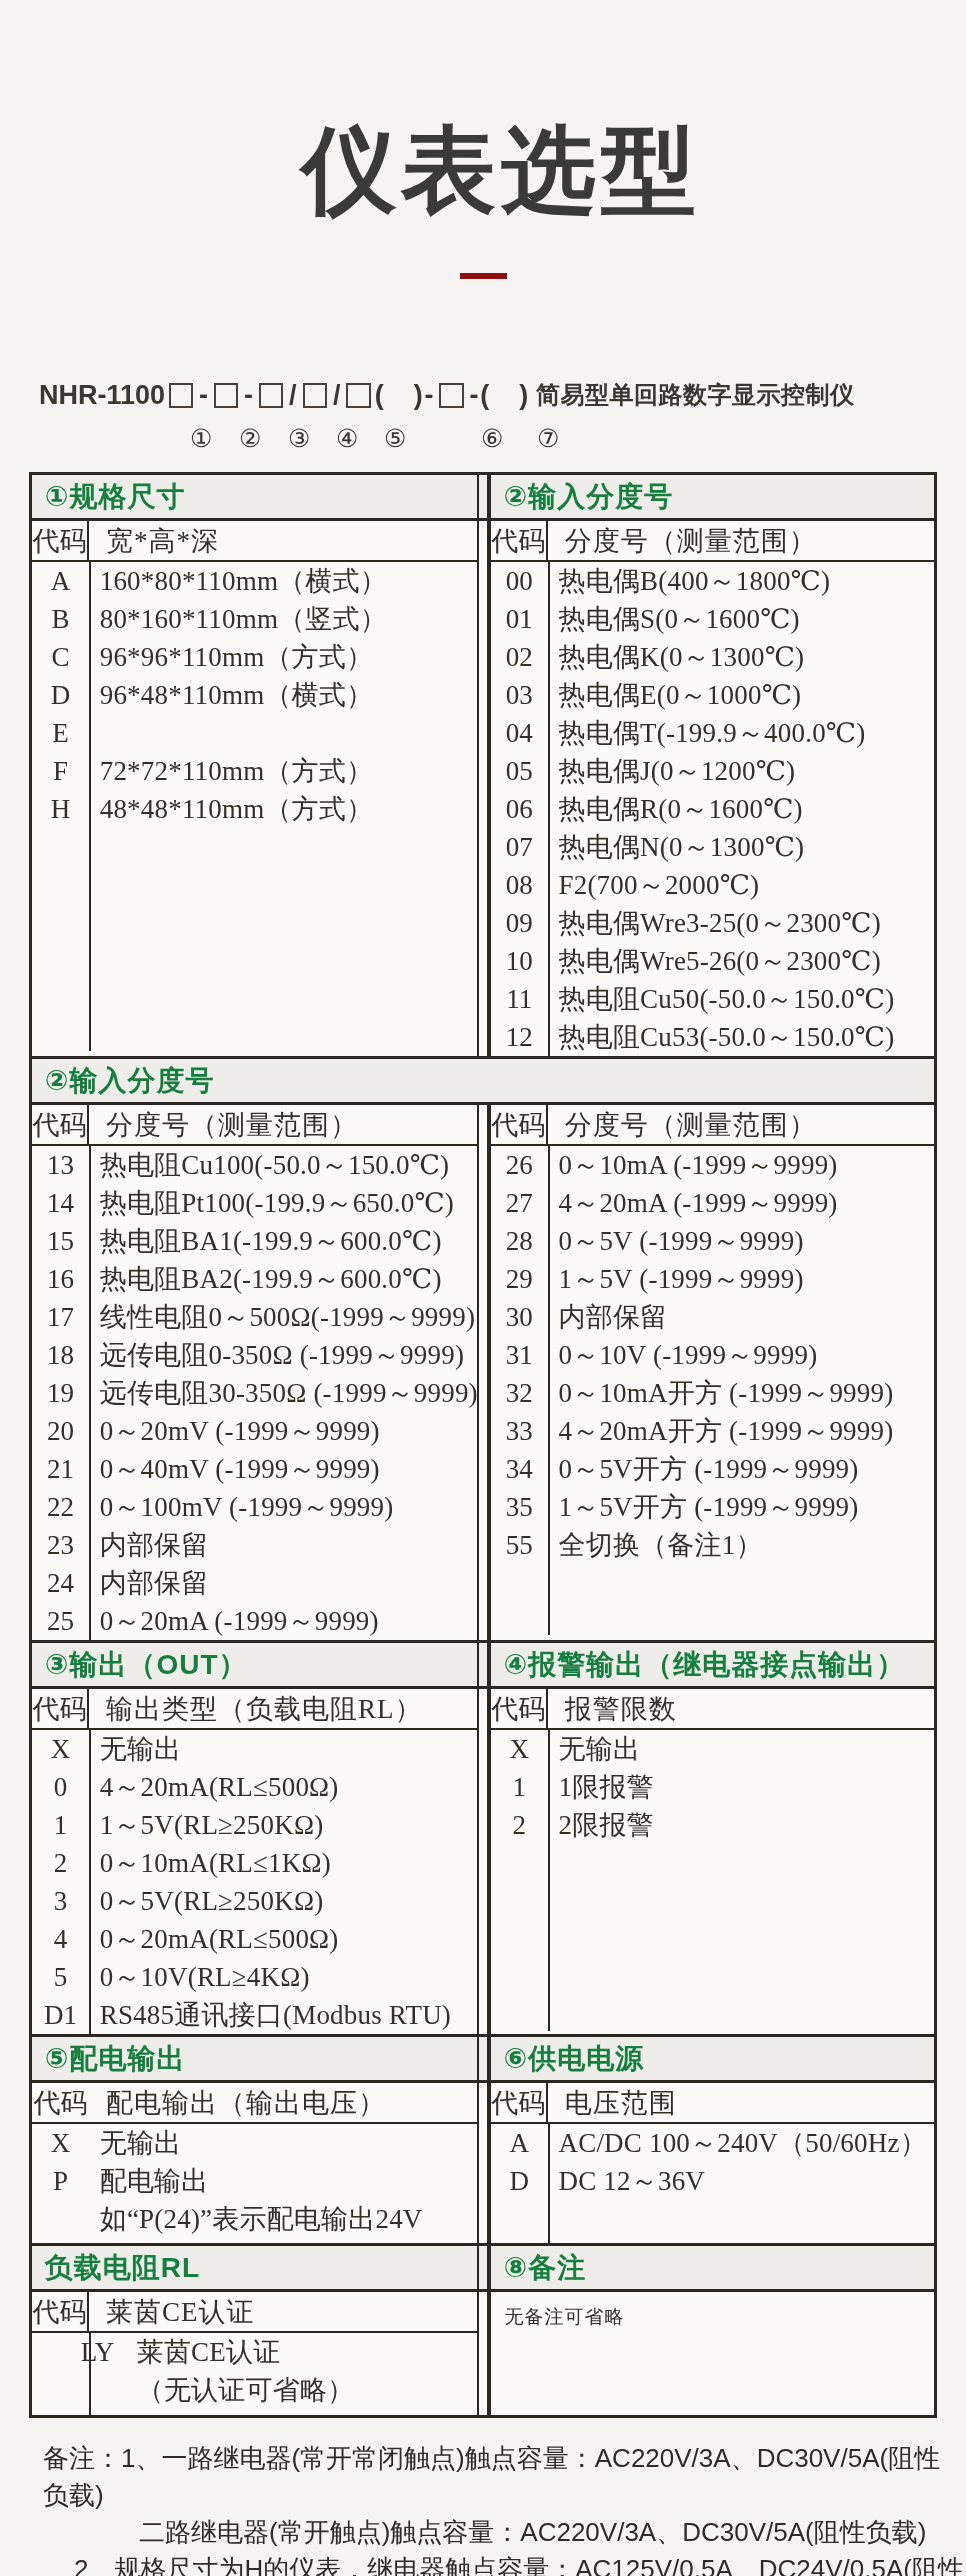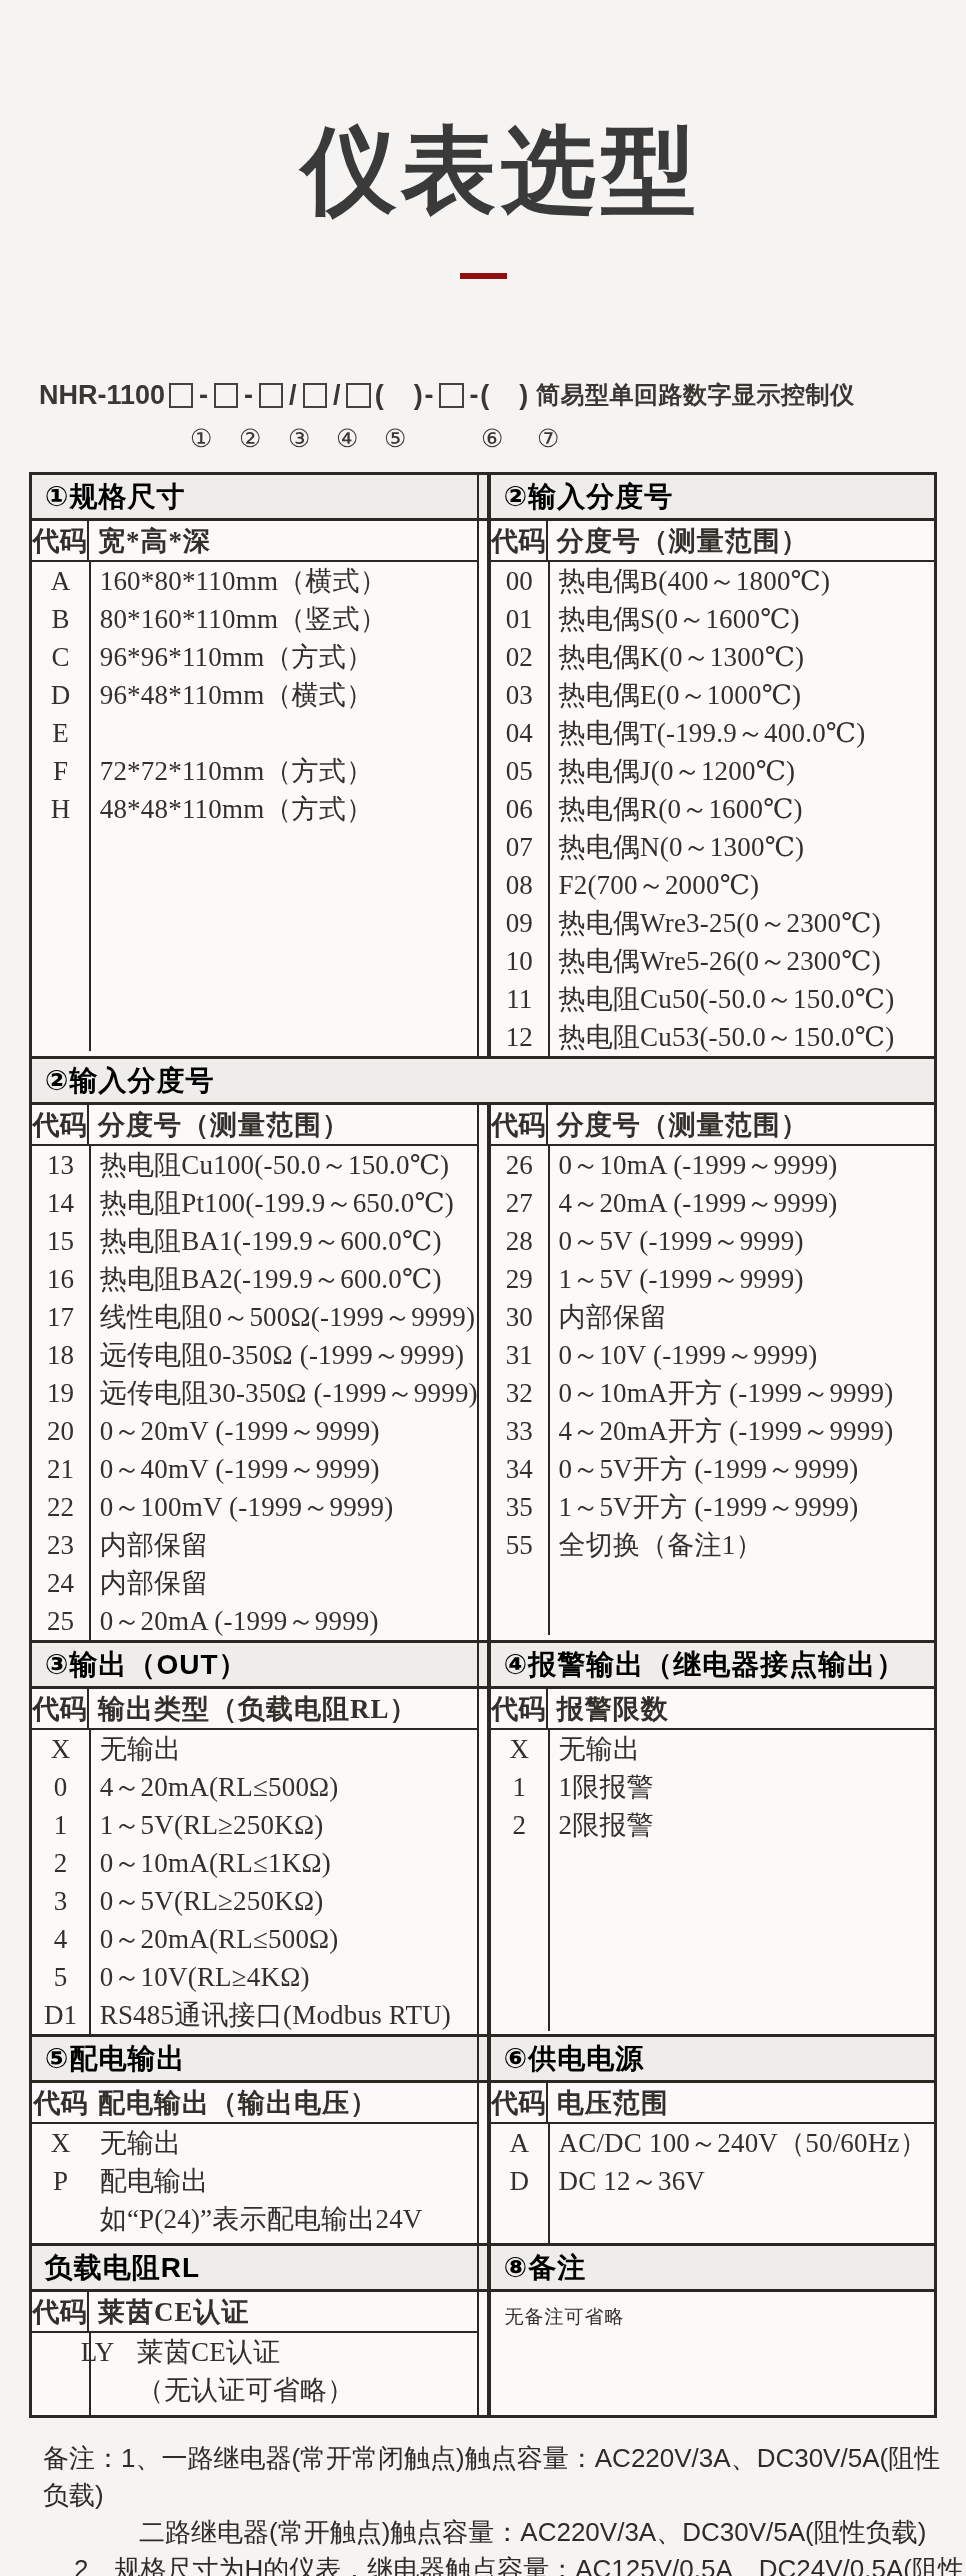--- a/index.html
+++ b/index.html
@@ -41,34 +41,34 @@
   .circle:nth-of-type(5){left:384px}.circle:nth-of-type(6){left:481px}
   .circle:nth-of-type(7){left:537px}
   
   .seltable{margin:13.7px 29px 0;border:3.9px solid var(--ink);background:var(--cell-bg);}
   .band{display:grid;grid-template-columns:447px 7.8px 1fr;background:var(--band-bg);border-bottom:3.9px solid var(--ink);}
   .sec + .sec .band{border-top:3.9px solid var(--ink);}
   .band.full{grid-template-columns:1fr;}
   .bcell{
     height:43px;display:flex;align-items:center;padding-left:12.7px;
     font-family:"Liberation Sans","DejaVu Sans",sans-serif;
-    font-weight:700;font-size:28px;color:#000000;letter-spacing:1px;
+    font-weight:700;font-size:28px;color:#15803d;letter-spacing:1px;
   }
   .band.split .bleft{border-right:2px solid var(--ink);}
   .band.split .bright{border-left:4.9px solid var(--ink);}
   .body{display:grid;grid-template-columns:447px 7.8px 1fr;background:var(--cell-bg);}
   .half{min-width:0;}
   .hleft{border-right:2px solid var(--ink);}
   .hright{border-left:4.9px solid var(--ink);}
   .colhead{
     display:grid;grid-template-columns:57px 1fr;align-items:stretch;
-    height:41px;border-bottom:2px solid var(--ink);font-size:27px;font-weight:bold;
+    height:41px;border-bottom:2px solid var(--ink);font-size:27px;
   }
   .ch.code{display:flex;align-items:center;justify-content:center;border-right:2px solid var(--ink);}
-  .ch.desc{display:flex;align-items:center;padding-left:9px;letter-spacing:1px;}
+  .ch.desc{display:flex;align-items:center;padding-left:17px;letter-spacing:1px;}
   .rows{position:relative;}
   .rows::before{content:"";position:absolute;left:57px;top:0;bottom:0;width:2px;background:var(--ink);}
   .tr{display:grid;grid-template-columns:57px 1fr;height:38px;align-items:center;font-size:27px;}
   .td.code{text-align:center;}
   .td.desc{padding-left:10.7px;white-space:nowrap;letter-spacing:0.2px;}
   .half.nodivider .rows::before{display:none;}
   .half.nodivider .ch.code{border-right:none;}
   .plaincell{padding:11.7px 0 0 13.7px;font-size:19px;letter-spacing:1px;}
   .s1 .rows{min-height:489px;}
   .s2 .rows{min-height:489px;}

